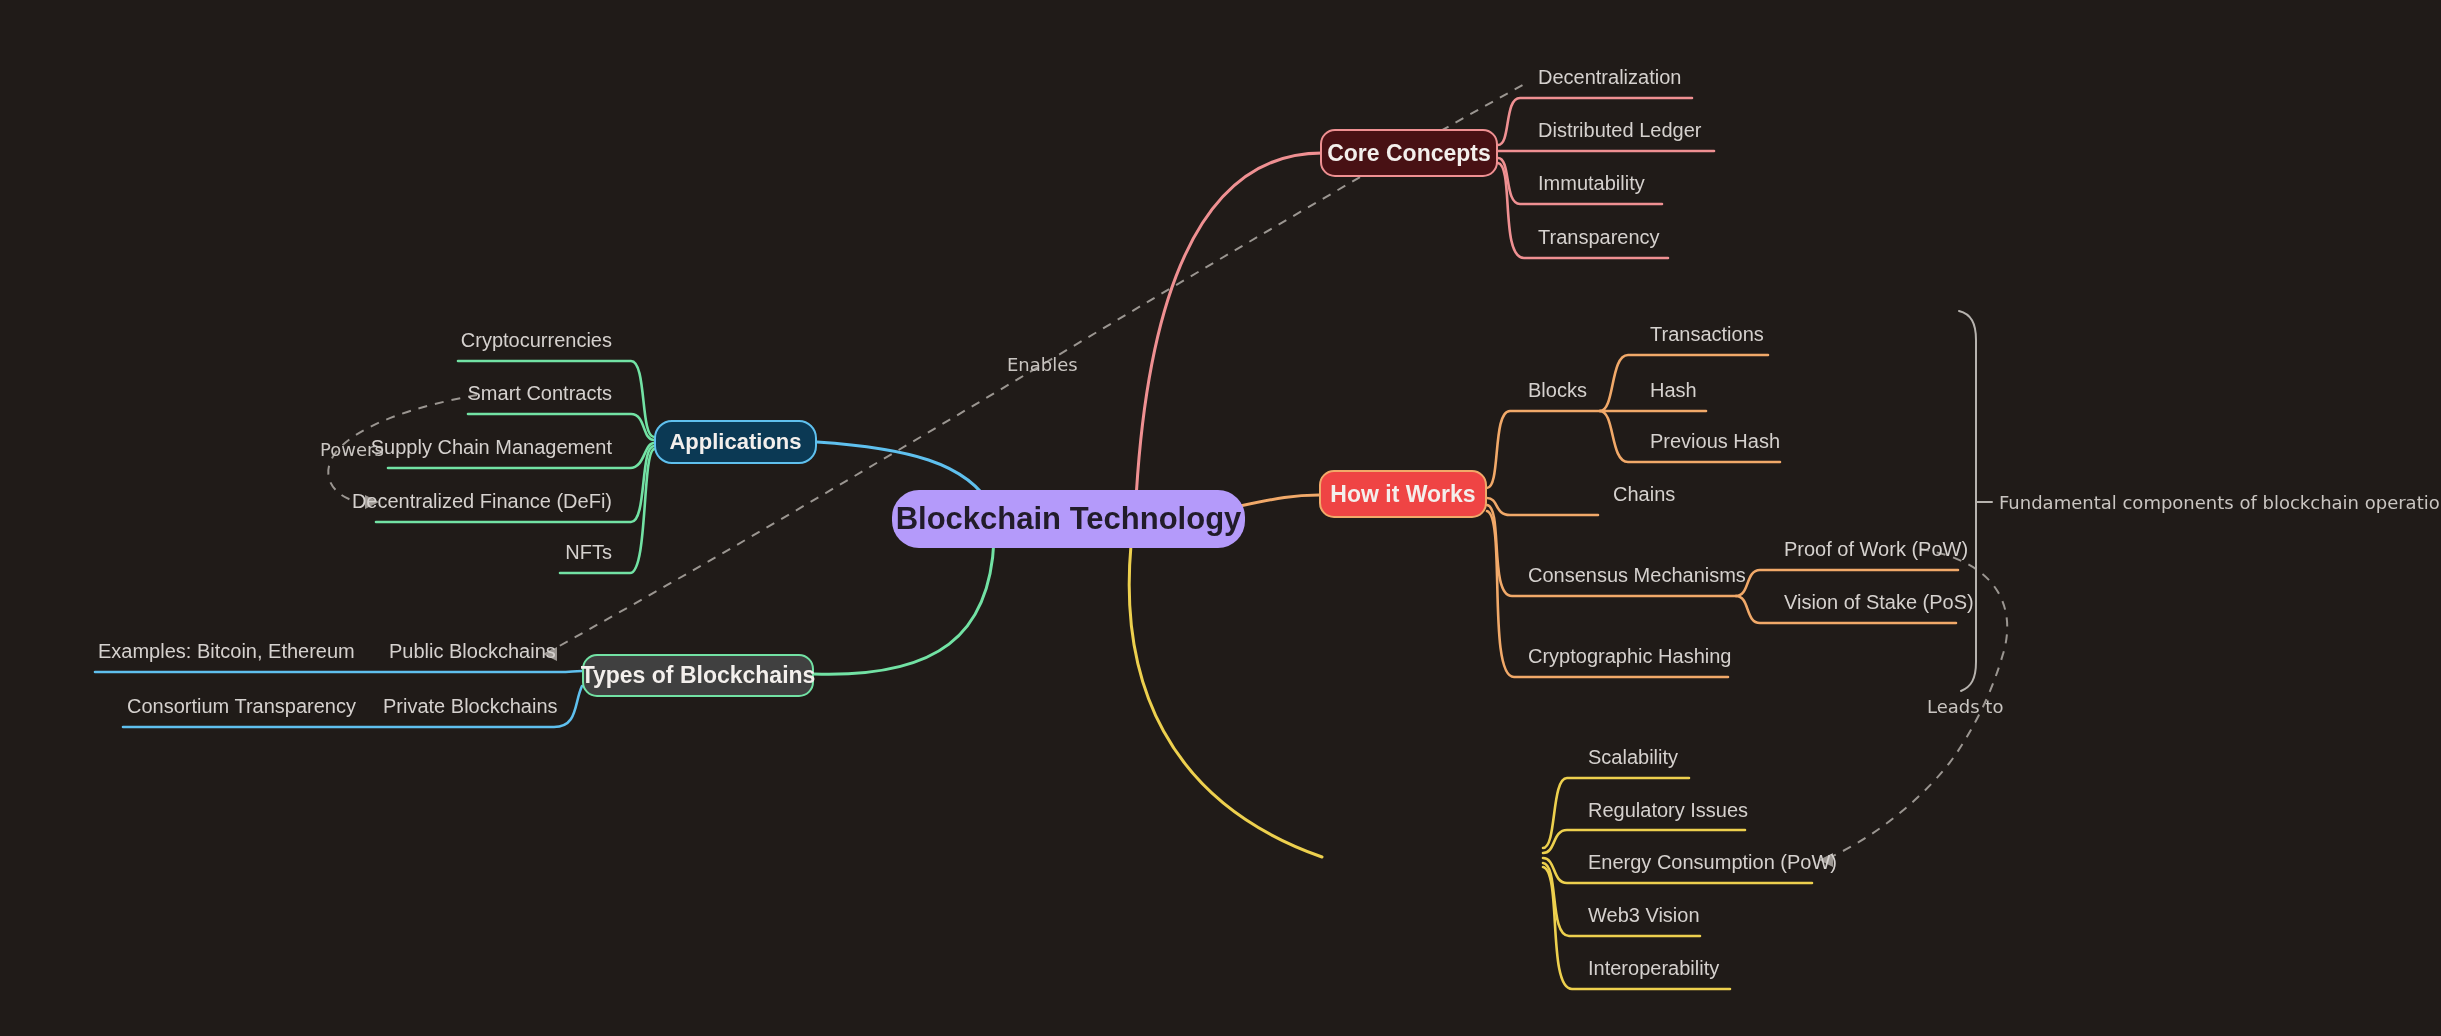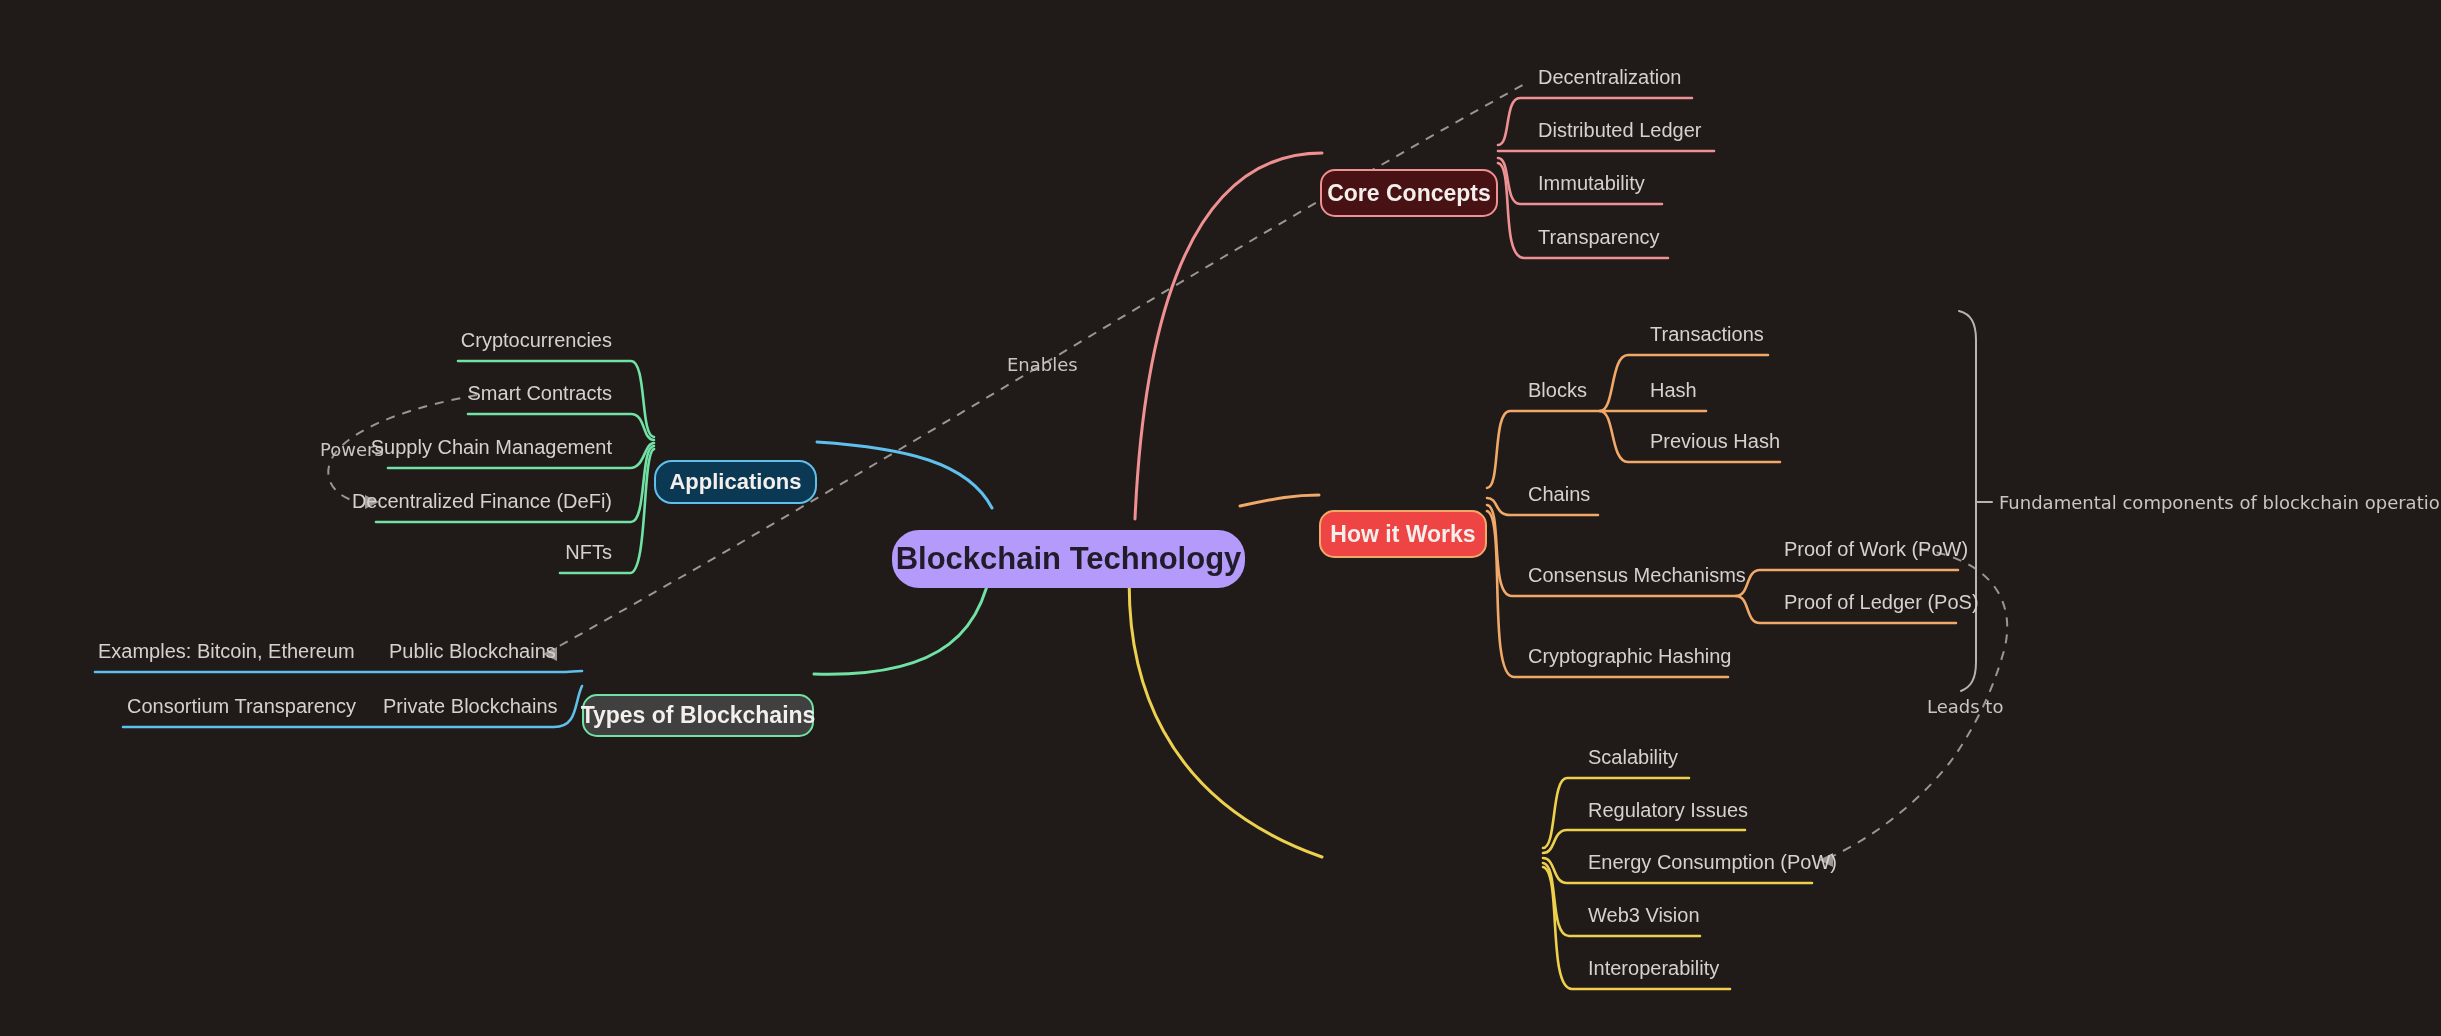--- a/index.html
+++ b/index.html
@@ -3,21 +3,21 @@
 <meta charset="utf-8">
 <style>
   html,body{margin:0;padding:0;background:#201b18;}
   .stage{position:relative;width:2441px;height:1036px;background:#201b18;overflow:hidden;
          font-family:"Liberation Sans",sans-serif;}
   .stage svg{position:absolute;left:0;top:0;}
 
   
   .pill{position:absolute;display:flex;align-items:center;justify-content:center;
         box-sizing:border-box;border:2.5px solid;border-radius:15px;
-        font-weight:bold;font-size:23px;color:#f3efec;white-space:nowrap;cursor:pointer;margin-top:40px;}
+        font-weight:bold;font-size:23px;color:#f3efec;white-space:nowrap;cursor:pointer;}
   .pill-root{left:892px;top:490px;width:353px;height:58px;background:#b49afa;border:none;
              border-radius:27px;font-size:31px;color:#221c2a;}
   .pill-core{left:1320px;top:129px;width:178px;height:48px;background:#481114;border-color:#ef9092;}
   .pill-how{left:1319px;top:470px;width:168px;height:48px;background:#ef4444;border-color:#f1a969;}
   .pill-challenges{left:1320px;top:834px;width:223px;height:47px;background:#3f2e07;border-color:#edd04e;}
   .pill-apps{left:654px;top:420px;width:163px;height:44px;background:#0b3954;border-color:#5fc0ee;font-size:22px;border-radius:18px;}
   .pill-types{left:582px;top:654px;width:232px;height:43px;background:#404040;border-color:#72e2a4;}
 
   
   .leaf{position:absolute;transform:translateY(-50%);font-size:20px;color:#d5d1ce;
@@ -107,24 +107,24 @@
 
   <div class="leaf" style="left:1538px;top:77px">Decentralization</div>
   <div class="leaf" style="left:1538px;top:130px">Distributed Ledger</div>
   <div class="leaf" style="left:1538px;top:183px">Immutability</div>
   <div class="leaf" style="left:1538px;top:237px">Transparency</div>
 
   <div class="leaf" style="left:1528px;top:390px">Blocks</div>
   <div class="leaf" style="left:1650px;top:334px">Transactions</div>
   <div class="leaf" style="left:1650px;top:390px">Hash</div>
   <div class="leaf" style="left:1650px;top:441px">Previous Hash</div>
-  <div class="leaf" style="left:1528px;top:494px">Chains</div>
+  <div class="leaf" style="left:1613px;top:494px">Chains</div>
   <div class="leaf" style="left:1528px;top:575px">Consensus Mechanisms</div>
   <div class="leaf" style="left:1784px;top:549px">Proof of Work (PoW)</div>
-  <div class="leaf" style="left:1784px;top:602px">Proof of Ledger (PoS)</div>
+  <div class="leaf" style="left:1784px;top:602px">Vision of Stake (PoS)</div>
   <div class="leaf" style="left:1528px;top:656px">Cryptographic Hashing</div>
 
   <div class="leaf" style="left:1588px;top:757px">Scalability</div>
   <div class="leaf" style="left:1588px;top:810px">Regulatory Issues</div>
   <div class="leaf" style="left:1588px;top:862px">Energy Consumption (PoW)</div>
   <div class="leaf" style="left:1588px;top:915px">Web3 Vision</div>
   <div class="leaf" style="left:1588px;top:968px">Interoperability</div>
 
   <div class="leaf" style="right:1829px;top:340px">Cryptocurrencies</div>
   <div class="leaf" style="right:1829px;top:393px">Smart Contracts</div>

